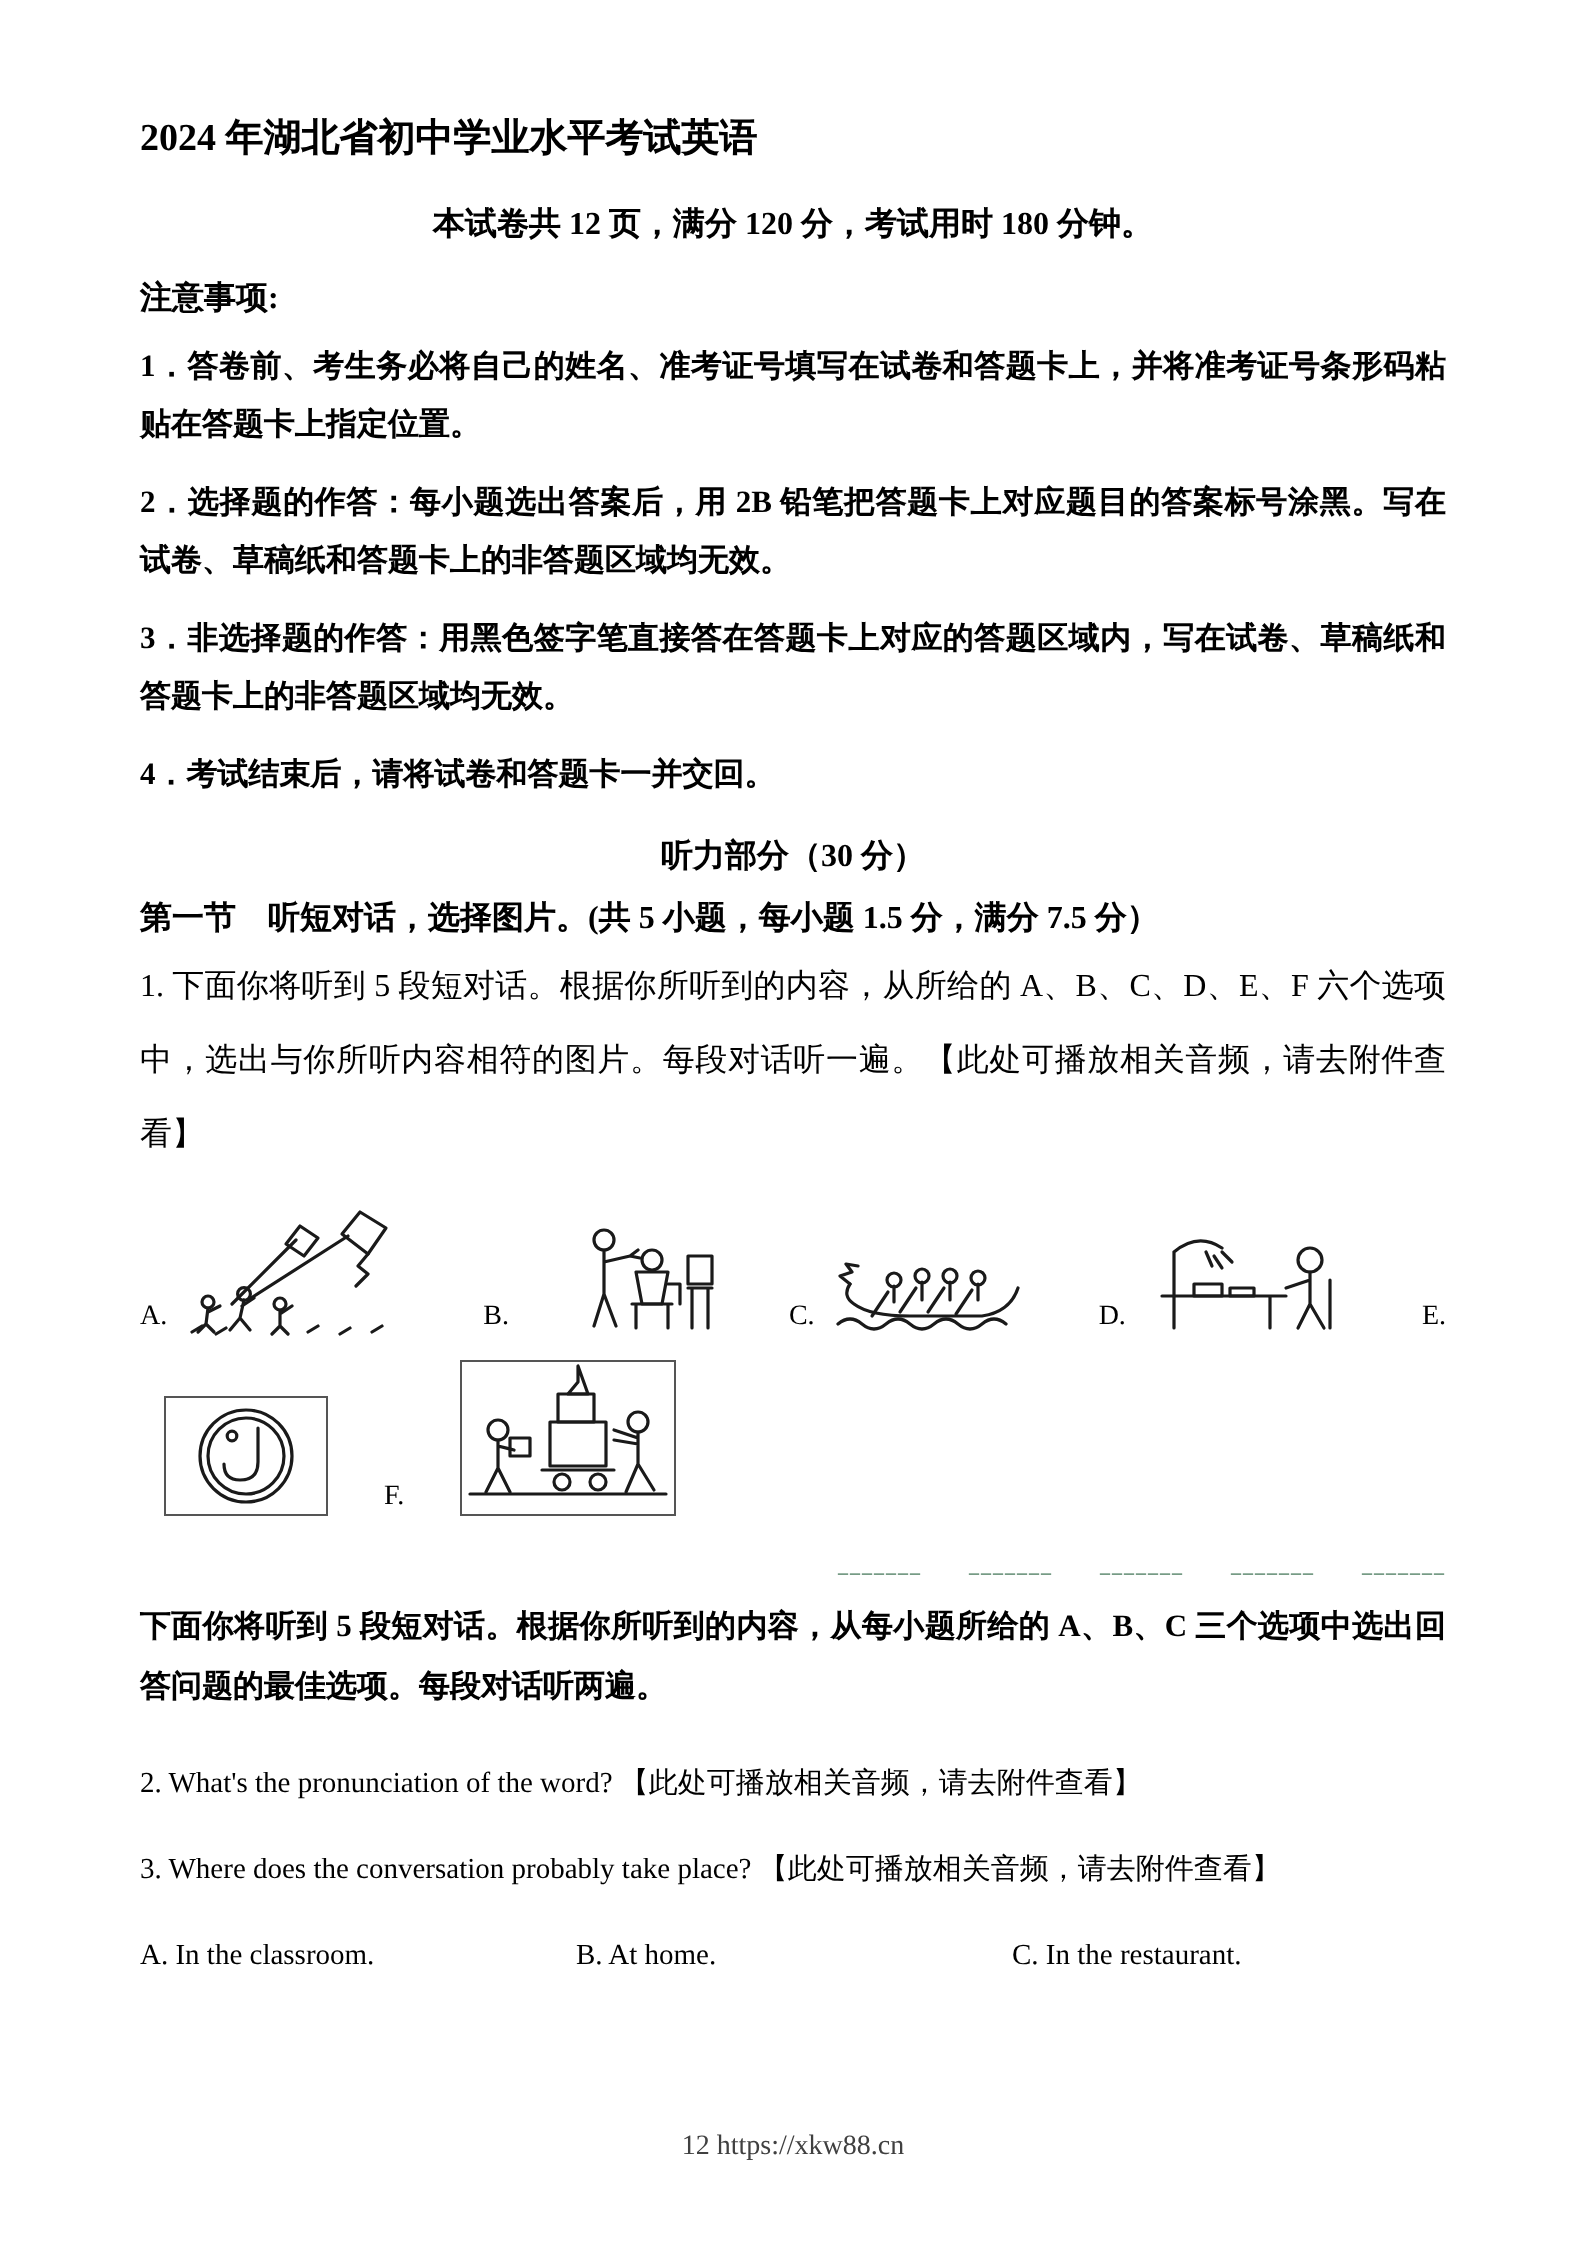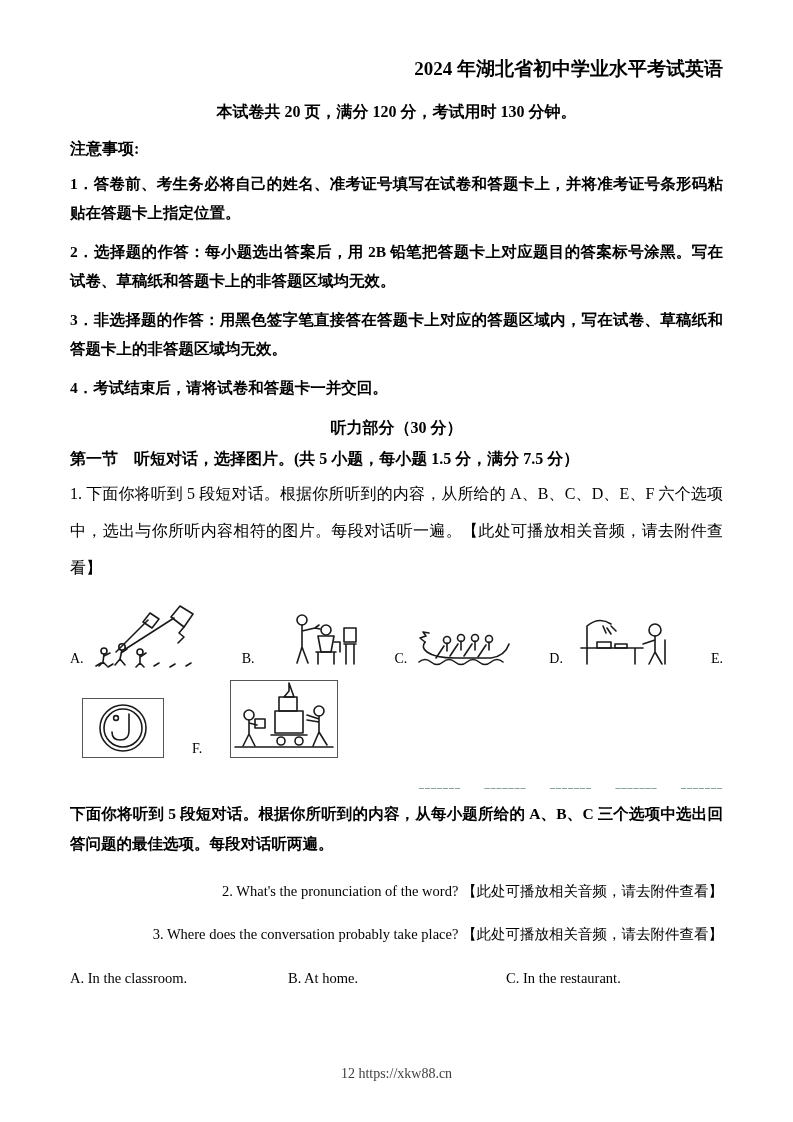--- a/index.html
+++ b/index.html
@@ -3,50 +3,50 @@
 <meta charset="utf-8">
 <style>
   html,body { margin:0; padding:0; background:#ffffff; }
   body {
     width:793px; height:1122px;
     font-family:"Liberation Serif","DejaVu Serif",serif;
     color:#000; box-sizing:border-box;
     display:flex; flex-direction:column;
   }
   .page { padding:42px 70px 0 70px; flex:1; }
-  .title { text-align:right; font-size:19px; font-weight:bold; margin:14px 0 20px; }
+  .title { text-align:left; font-size:19px; font-weight:bold; margin:14px 0 20px; }
   .subtitle { text-align:center; font-size:16px; font-weight:bold; margin:0 0 16px; }
   .notice-heading { font-size:16px; font-weight:bold; margin:10px 0 6px; }
   .notice { font-size:15.5px; font-weight:bold; line-height:1.9; margin:9px 0; text-align:justify; }
   .center-heading { text-align:center; font-size:16px; font-weight:bold; margin:16px 0 10px; }
   .section-heading { font-size:16px; font-weight:bold; margin:10px 0 6px; }
   .instruction { font-size:16px; font-weight:normal; line-height:2.3; margin:6px 0 14px; text-align:justify; }
   .bold-instruction { font-size:15.5px; font-weight:bold; line-height:1.9; margin:10px 0; text-align:justify; }
 
   .img-row { display:flex; align-items:flex-end; margin:8px 0 2px; }
   .row1 { justify-content:space-between; }
   .row2 { justify-content:flex-start; gap:28px; margin-top:12px; padding-left:12px; }
   .pair { display:flex; align-items:flex-end; gap:10px; }
   .opt-label { font-size:14px; line-height:1; padding-bottom:2px; white-space:nowrap; }
   .pic { background:#fff; }
   .pic svg { display:block; stroke:#1a1a1a; fill:none; stroke-width:1.6; stroke-linecap:round; stroke-linejoin:round; }
   .bordered { border:1px solid #555; }
 
   .blanks { font-size:10px; margin:20px 0 6px; word-spacing:20px; letter-spacing:1px; color:#14532d;text-align:right; }
-  .q-line { font-size:14.5px; margin:24px 0 6px;text-align:right; }
+  .q-line { font-size:14.5px; margin:24px 0 6px; }
   .options-row { display:grid; grid-template-columns:218px 218px 1fr; font-size:14.5px; margin:26px 0 6px; }
   .footer { text-align:center; font-size:14px; color:#404040; padding:18px 0 26px; }
 </style>
 </head>
 <body>
 
 <div class="page">
 
   <h1 class="title">2024 年湖北省初中学业水平考试英语</h1>
-  <p class="subtitle">本试卷共 20 页，满分 120 分，考试用时 130 分钟。</p>
+  <p class="subtitle">本试卷共 12 页，满分 120 分，考试用时 180 分钟。</p>
 
   <p class="notice-heading">注意事项:</p>
   <p class="notice">1．答卷前、考生务必将自己的姓名、准考证号填写在试卷和答题卡上，并将准考证号条形码粘贴在答题卡上指定位置。</p>
   <p class="notice">2．选择题的作答：每小题选出答案后，用 2B 铅笔把答题卡上对应题目的答案标号涂黑。写在试卷、草稿纸和答题卡上的非答题区域均无效。</p>
   <p class="notice">3．非选择题的作答：用黑色签字笔直接答在答题卡上对应的答题区域内，写在试卷、草稿纸和答题卡上的非答题区域均无效。</p>
   <p class="notice">4．考试结束后，请将试卷和答题卡一并交回。</p>
 
   <h2 class="center-heading">听力部分（30 分）</h2>
 
   <p class="section-heading">第一节　听短对话，选择图片。(共 5 小题，每小题 1.5 分，满分 7.5 分）</p>

